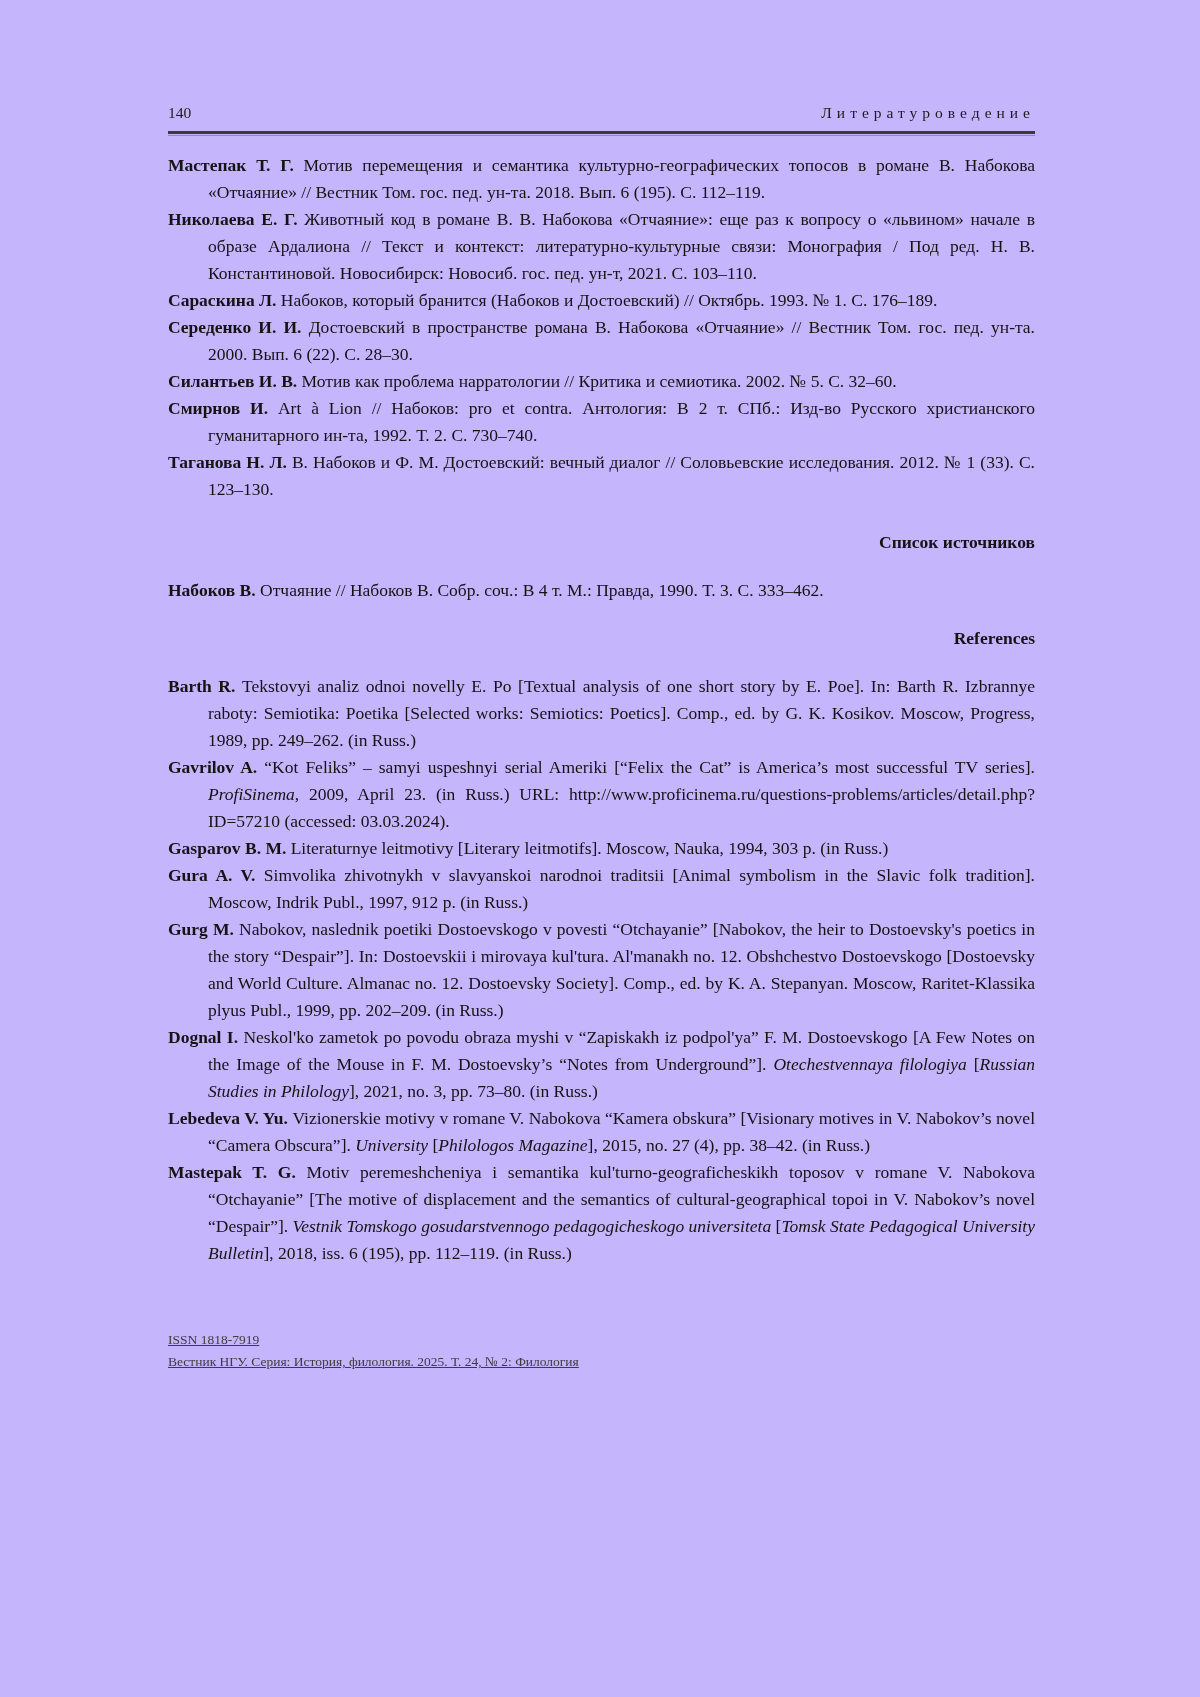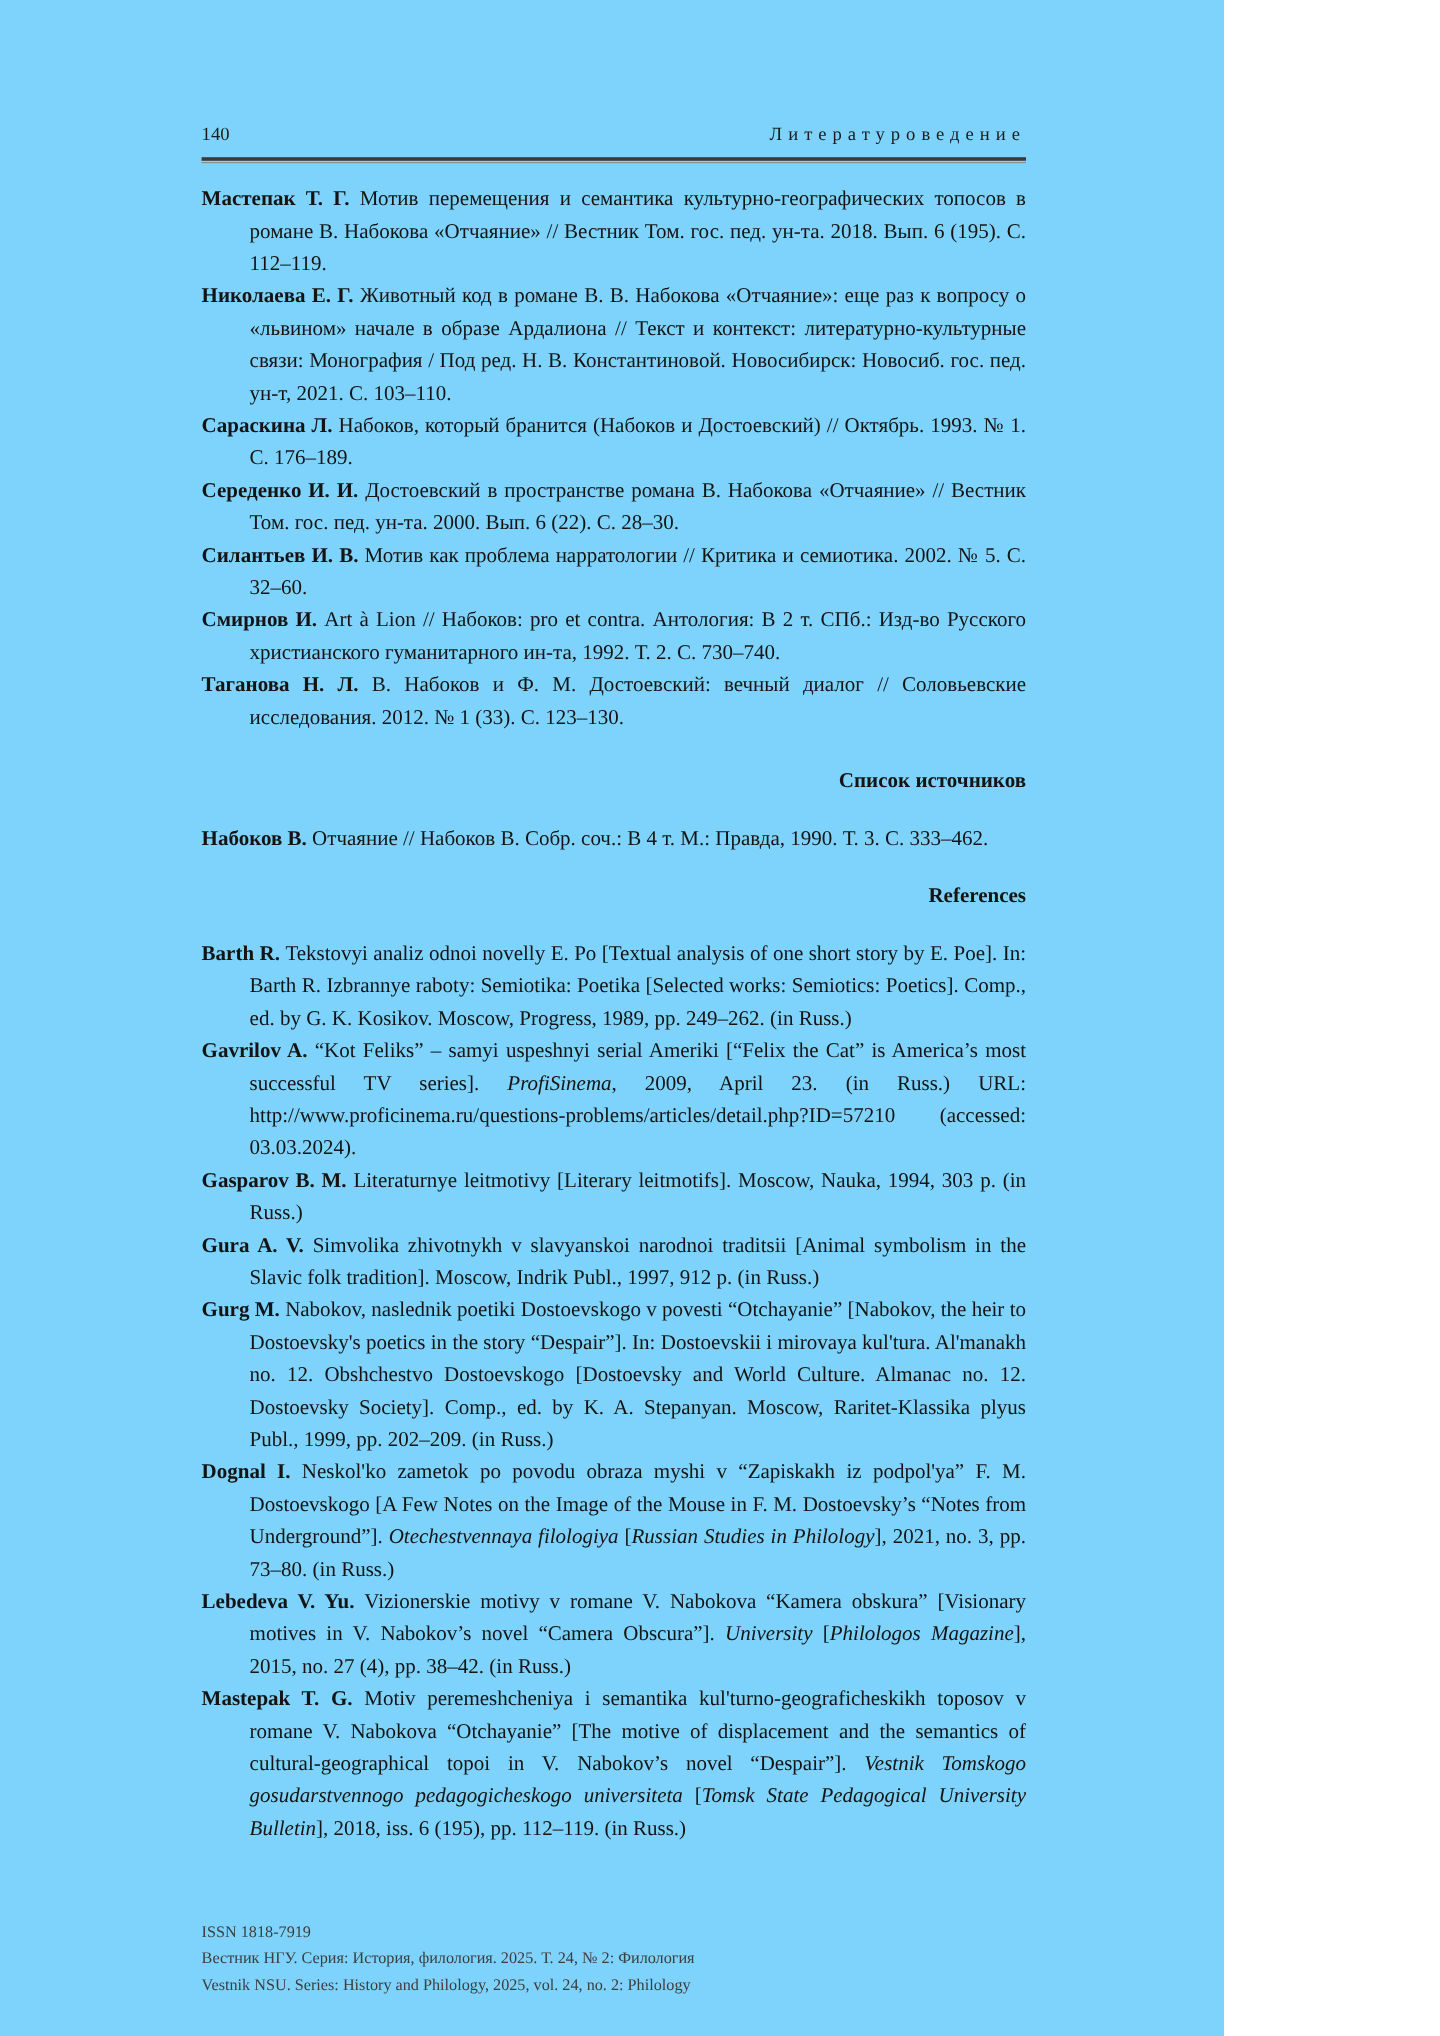--- a/index.html
+++ b/index.html
@@ -1,24 +1,24 @@
 <!DOCTYPE html>
 <html lang="ru"><head>
 <meta charset="utf-8">
 <style>
   html, body {
     margin: 0;
     padding: 0;
     background: #ffffff;
   }
   .page {
-    width: 1020px;
+    width: 1200px;
     min-height: 1697px;
     box-sizing: border-box;
-    background: #7dd3fc;
+    background: #c4b5fd;
     padding: 104px 165px 18px 168px;
     font-family: "Liberation Serif", "DejaVu Serif", serif;
     color: #141414;
     position: relative;
   }
   
   .running-head {
     position: relative;
     height: 22px;
     font-size: 15.5px;
@@ -68,20 +68,21 @@
     font-weight: bold;
     text-align: right;
     margin: 26px 0 21px 0;
   }
   
   .page-footer {
     margin-top: 62px;
     font-size: 13.5px;
     line-height: 22px;
     color: #3d3d3d;
+    text-decoration: underline;
   }
   .page-footer div {
     white-space: nowrap;
   }
 </style>
 </head>
 <body>
 
 <div class="page">
 
@@ -127,16 +128,15 @@
           <li class="ref-entry"><b>Lebedeva V. Yu. </b><span>Vizionerskie motivy v romane V. Nabokova “Kamera obskura” [Visionary motives in V. Nabokov’s novel “Camera Obscura”]. </span><i>University</i><span> [</span><i>Philologos Magazine</i><span>], 2015, no. 27 (4), pp. 38–42. (in Russ.)</span></li>
           <li class="ref-entry"><b>Mastepak T. G. </b><span>Motiv peremeshcheniya i semantika kul'turno-geograficheskikh toposov v romane V. Nabokova “Otchayanie” [The motive of displacement and the semantics of cultural-geographical topoi in V. Nabokov’s novel “Despair”]. </span><i>Vestnik Tomskogo gosudarstvennogo pedagogicheskogo universiteta</i><span> [</span><i>Tomsk State Pedagogical University Bulletin</i><span>], 2018, iss. 6 (195), pp. 112–119. (in Russ.)</span></li>
         </ol>
     </section>
 
   </div>
 
   <div class="page-footer">
     <div>ISSN 1818-7919</div>
     <div>Вестник НГУ. Серия: История, филология. 2025. Т. 24, № 2: Филология</div>
-    <div>Vestnik NSU. Series: History and Philology, 2025, vol. 24, no. 2: Philology</div>
   </div>
 
 </div>
 
 </body></html>

